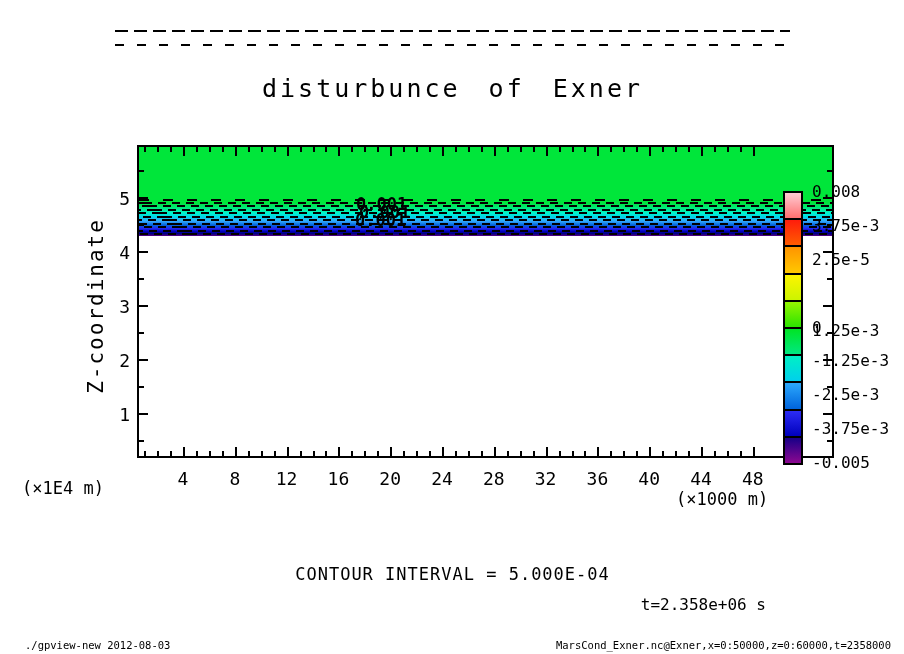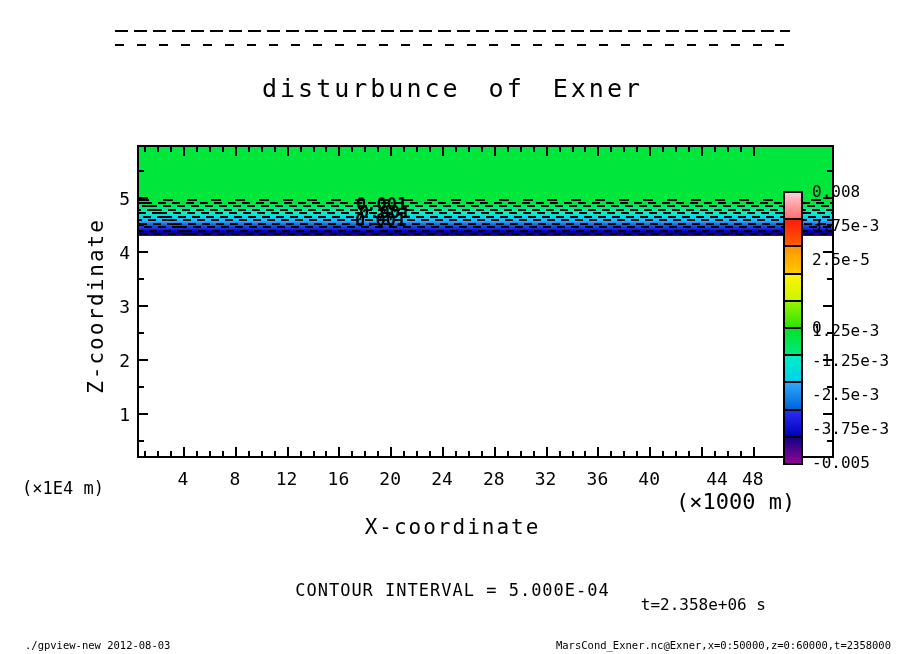--- a/index.html
+++ b/index.html
@@ -15,23 +15,23 @@
       #00e63a 0%, #00ea82 16%, #00f6cc 30%, #00d4ec 43%, #34a8fc 55%,
       #0064dc 67%, #2428f0 77%, #0000bc 86%, #000080 93%, #5c0084 100%);}
   .cline{left:0;width:100%;height:2px;background:repeating-linear-gradient(90deg,#000 0 8px,transparent 8px 14px);}
   .cline.sparse{background:repeating-linear-gradient(90deg,#000 0 10px,transparent 10px 24px);}
   .tick{background:#000;}
   .xlab{font-size:18px;transform:translateX(-50%);}
   .ylab{font-size:18px;width:36px;text-align:right;transform:translateY(-50%);}
   #ylabels{left:94px;top:0;}
   #x-axis-title{left:137px;top:515px;width:631px;text-align:center;font-size:21px;letter-spacing:2px;}
   #y-axis-title{left:96px;top:306px;transform:translate(-50%,-50%) rotate(-90deg);font-size:21px;letter-spacing:2px;white-space:nowrap;}
-  #x-unit{left:676px;top:489px;font-size:22px;}
+  #x-unit{left:676px;top:489px;font-size:17px;}
   #y-unit{left:22px;top:478px;font-size:17px;}
-  #contour-interval{left:137px;top:580px;width:631px;text-align:center;font-size:17px;letter-spacing:1px;}
+  #contour-interval{left:137px;top:564px;width:631px;text-align:center;font-size:17px;letter-spacing:1px;}
   #time-note{left:500px;top:595px;width:266px;text-align:right;font-size:16px;}
   #footer-left{left:25px;top:639px;font-size:10.5px;}
   #footer-right{right:13px;top:639px;font-size:10.5px;text-align:right;}
   #cbar{left:783px;top:191px;width:20px;height:274px;border:2px solid #000;box-sizing:border-box;display:flex;flex-direction:column;}
   .cbar-seg{flex:1;}
   .cbar-seg + .cbar-seg{border-top:2px solid #000;}
   .cbar-lab{left:812px;font-size:16px;transform:translateY(-50%);white-space:nowrap;}
   .stray-dash{left:115px;width:675px;height:2px;}
   #stray-1{top:30px;background:repeating-linear-gradient(90deg,#000 0 13px,transparent 13px 19px);}
   #stray-2{top:44px;background:repeating-linear-gradient(90deg,#000 0 9px,transparent 9px 22px);}
@@ -195,32 +195,31 @@
       <div class="abs xlab" style="left: 183px; top: 468px;">4</div>
       <div class="abs xlab" style="left: 234.8px; top: 468px;">8</div>
       <div class="abs xlab" style="left: 286.6px; top: 468px;">12</div>
       <div class="abs xlab" style="left: 338.4px; top: 468px;">16</div>
       <div class="abs xlab" style="left: 390.2px; top: 468px;">20</div>
       <div class="abs xlab" style="left: 442px; top: 468px;">24</div>
       <div class="abs xlab" style="left: 493.8px; top: 468px;">28</div>
       <div class="abs xlab" style="left: 545.6px; top: 468px;">32</div>
       <div class="abs xlab" style="left: 597.4px; top: 468px;">36</div>
       <div class="abs xlab" style="left: 649.2px; top: 468px;">40</div>
-      <div class="abs xlab" style="left: 701px; top: 468px; margin-left: 16px;">44</div>
+      <div class="abs xlab" style="left: 701px; top: 468px;">44</div>
       <div class="abs xlab" style="left: 752.8px; top: 468px;">48</div>
     </div>
   <div id="ylabels" class="abs">
       <div class="abs ylab" style="top: 198px; left: 0px;">5</div>
       <div class="abs ylab" style="top: 252px; left: 0px;">4</div>
       <div class="abs ylab" style="top: 306px; left: 0px;">3</div>
       <div class="abs ylab" style="top: 360px; left: 0px;">2</div>
       <div class="abs ylab" style="top: 414px; left: 0px;">1</div>
     </div>
 
-  <div id="x-axis-title" class="abs">X-coordinate</div>
   <div id="y-axis-title" class="abs">Z-coordinate</div>
   <div id="x-unit" class="abs">(×1000 m)</div>
   <div id="y-unit" class="abs">(×1E4 m)</div>
 
   <div id="cbar" class="abs">
       <div class="cbar-seg" style="background: linear-gradient(rgb(255, 204, 212), rgb(255, 112, 112));"></div>
       <div class="cbar-seg" style="background: linear-gradient(rgb(255, 28, 12), rgb(255, 92, 0));"></div>
       <div class="cbar-seg" style="background: linear-gradient(rgb(255, 148, 0), rgb(255, 200, 0));"></div>
       <div class="cbar-seg" style="background: linear-gradient(rgb(253, 244, 0), rgb(204, 244, 0));"></div>
       <div class="cbar-seg" style="background: linear-gradient(rgb(148, 244, 0), rgb(44, 228, 0));"></div>

